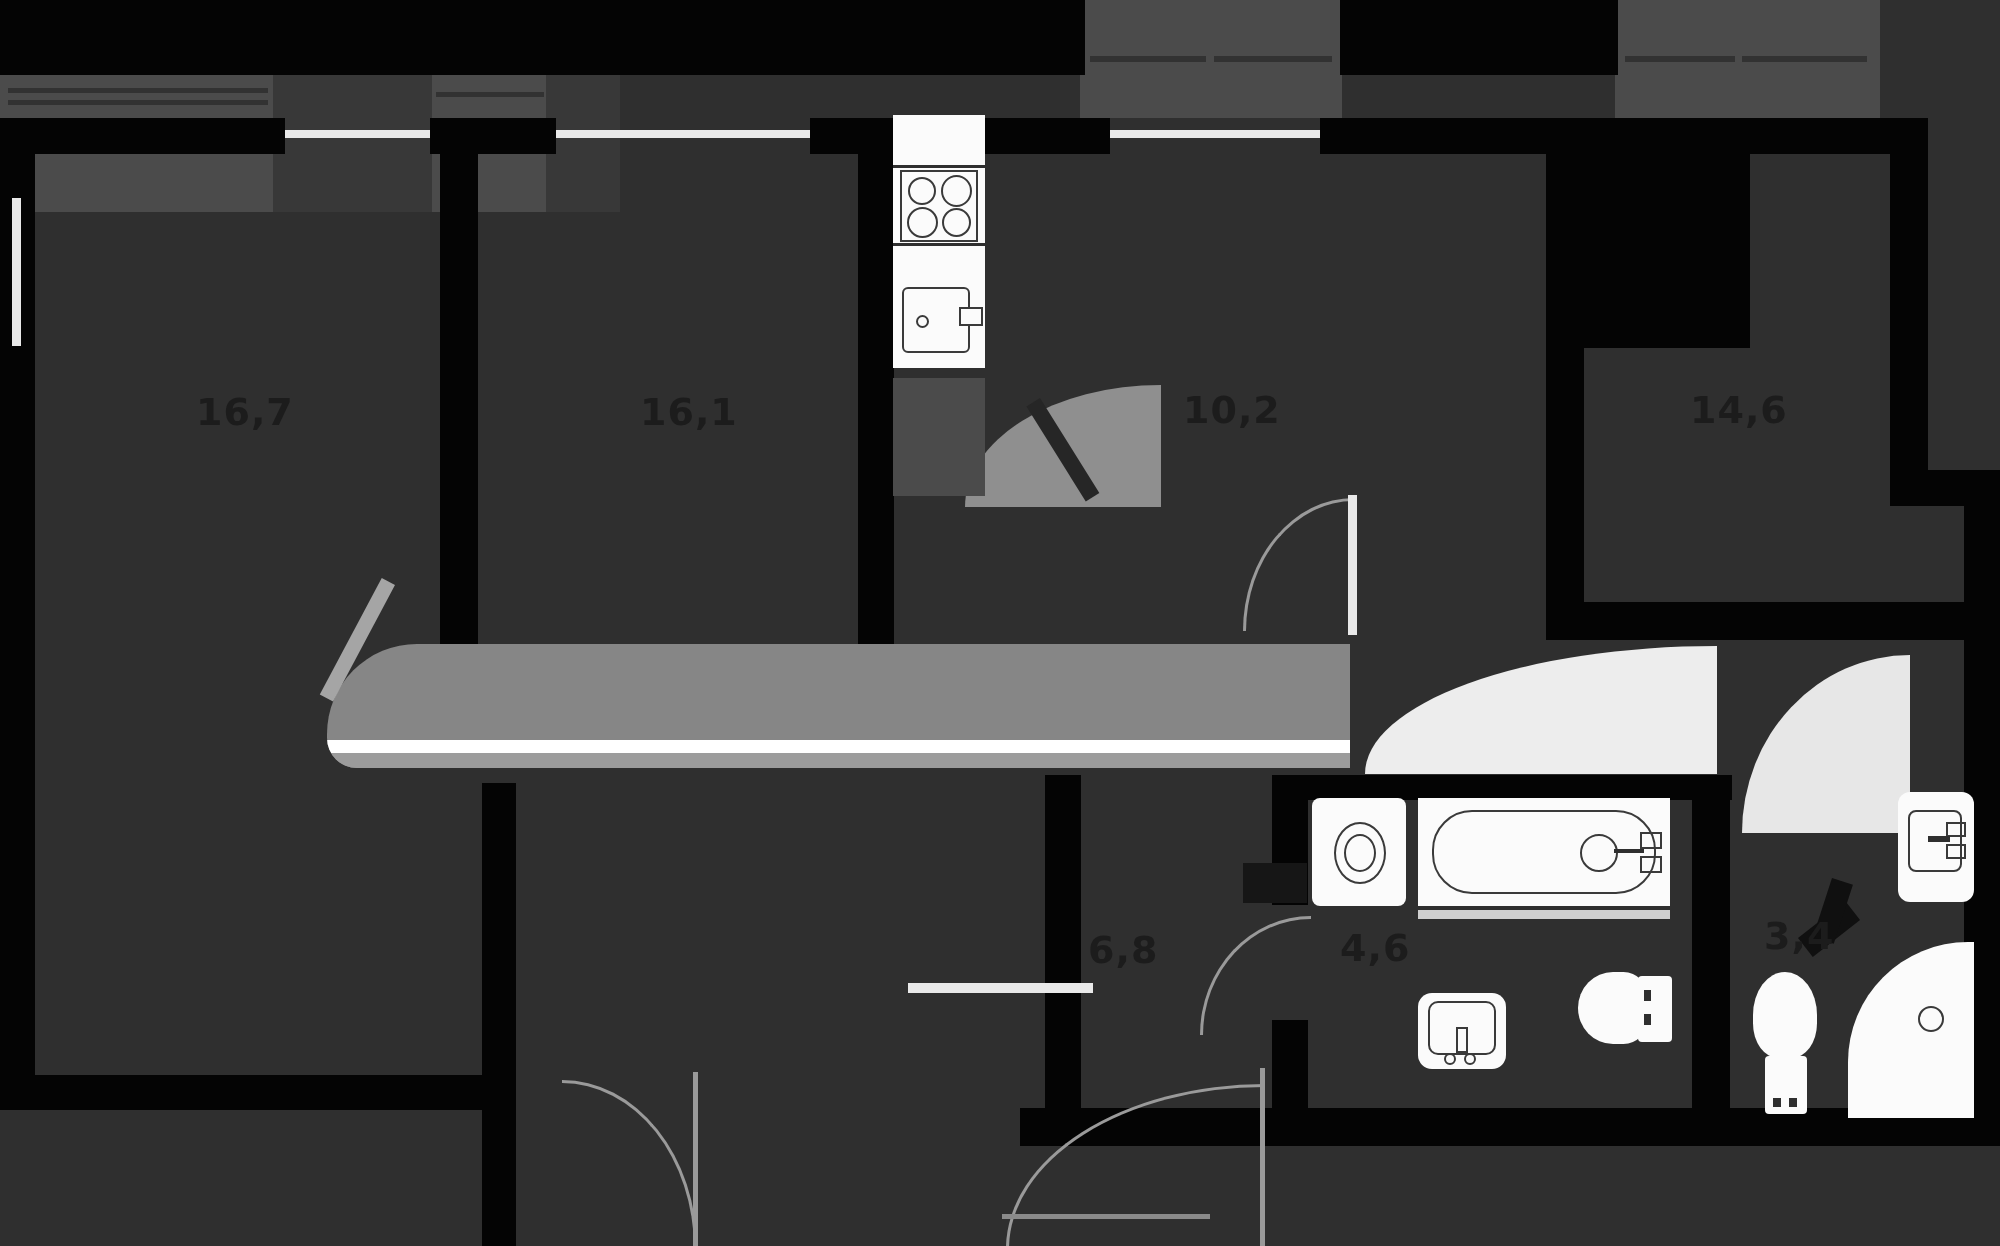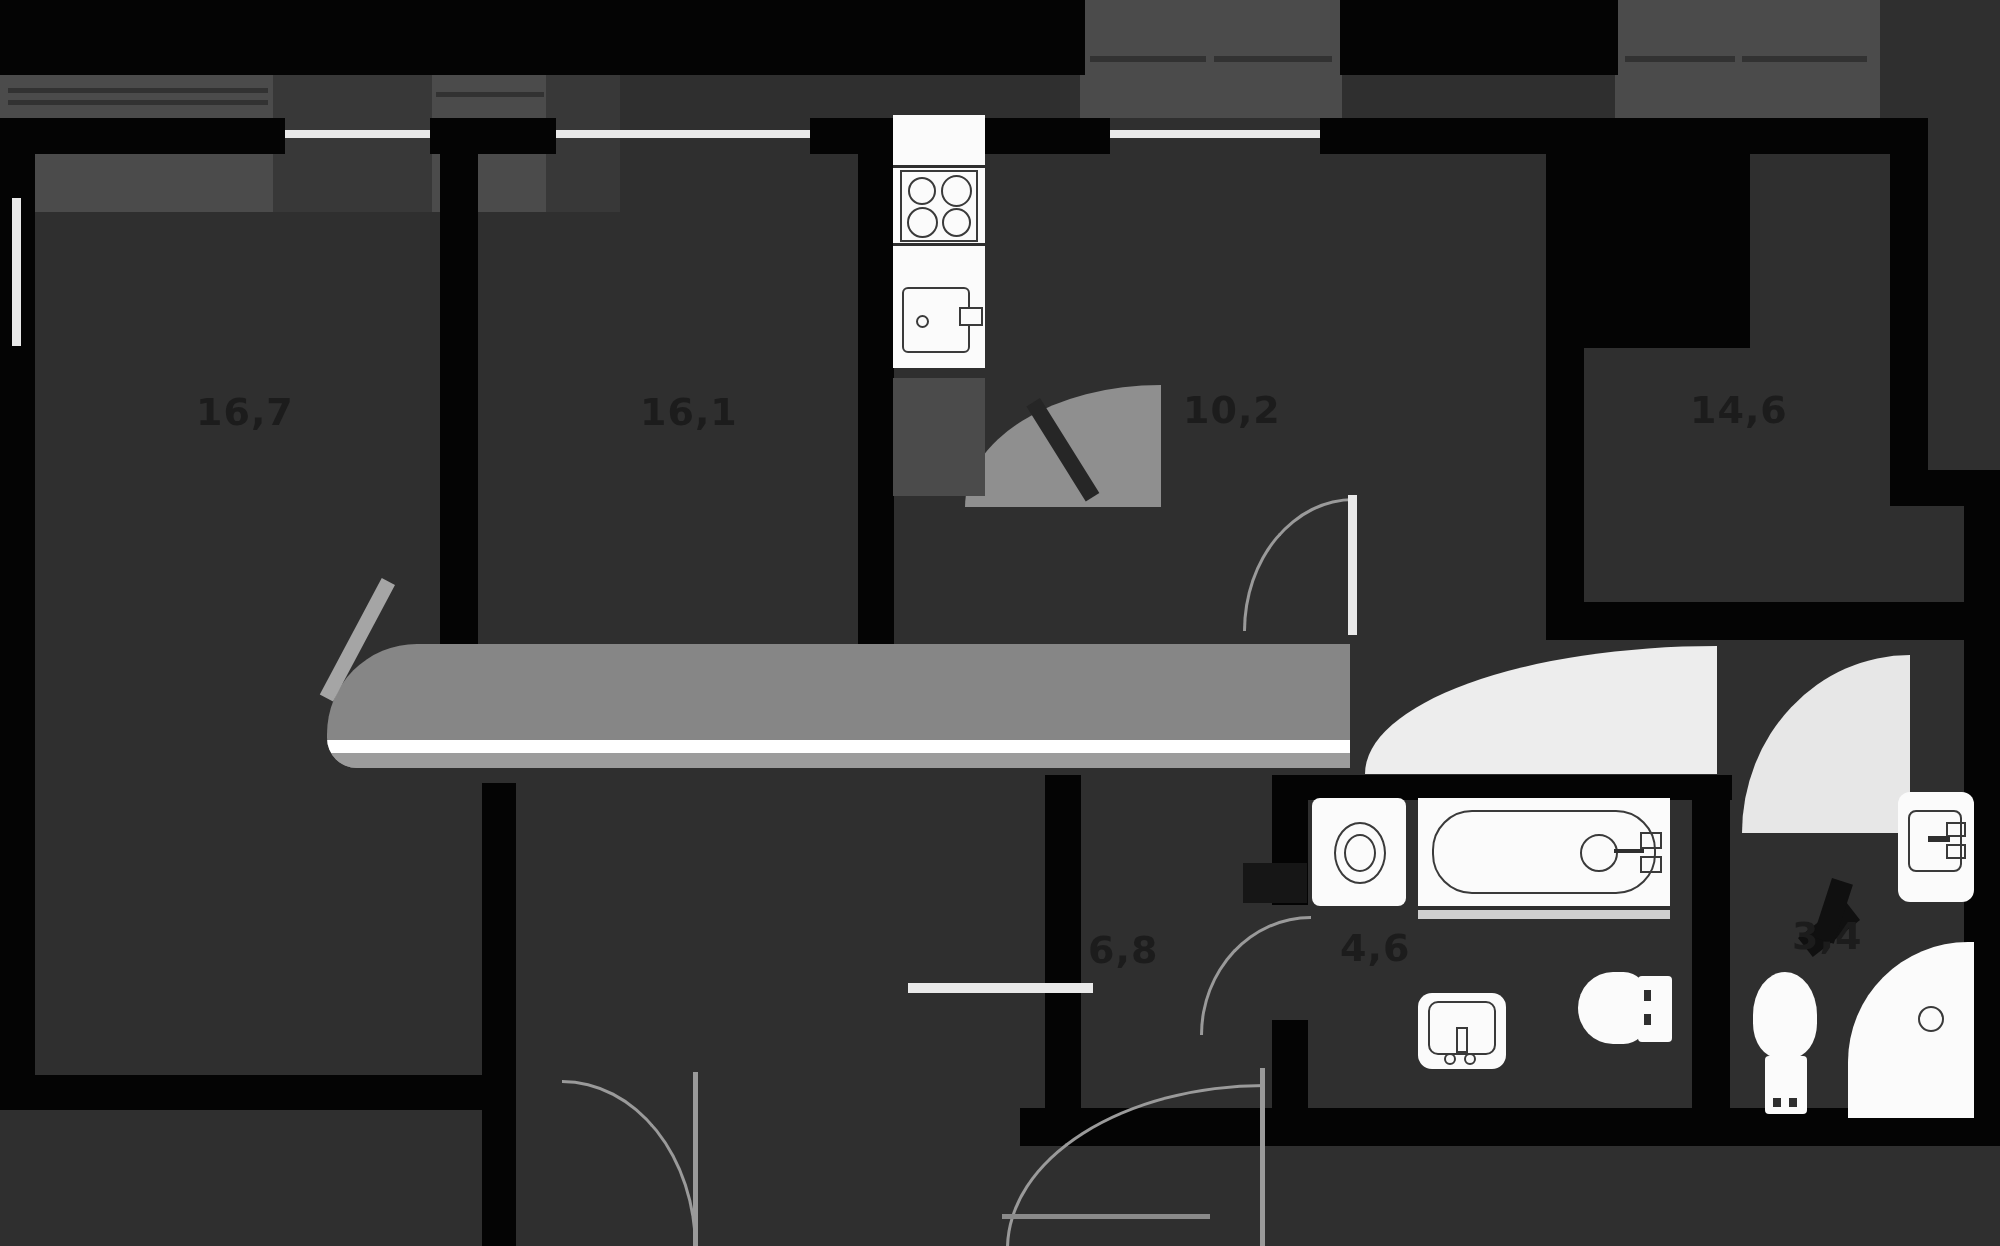--- a/index.html
+++ b/index.html
@@ -161,15 +161,15 @@
   <div class="fix" style="left:1848px;top:942px;width:126px;height:176px;border-top-left-radius:120px;">
     <div class="outline" style="left:70px;top:64px;width:22px;height:22px;border-radius:50%;"></div>
   </div>
 
   <div class="lbl" style="left:196px;top:390px;">16,7</div>
   <div class="lbl" style="left:640px;top:390px;">16,1</div>
   <div class="lbl" style="left:1183px;top:388px;">10,2</div>
   <div class="lbl" style="left:1690px;top:388px;">14,6</div>
   <div class="lbl" style="left:1088px;top:928px;">6,8</div>
   <div class="lbl" style="left:1340px;top:926px;">4,6</div>
-  <div class="lbl" style="left:1764px;top:914px;margin-left:28px;">3,4</div>
+  <div class="lbl" style="left:1764px;top:914px;">3,4</div>
 
 </div>
 
 </body></html>

